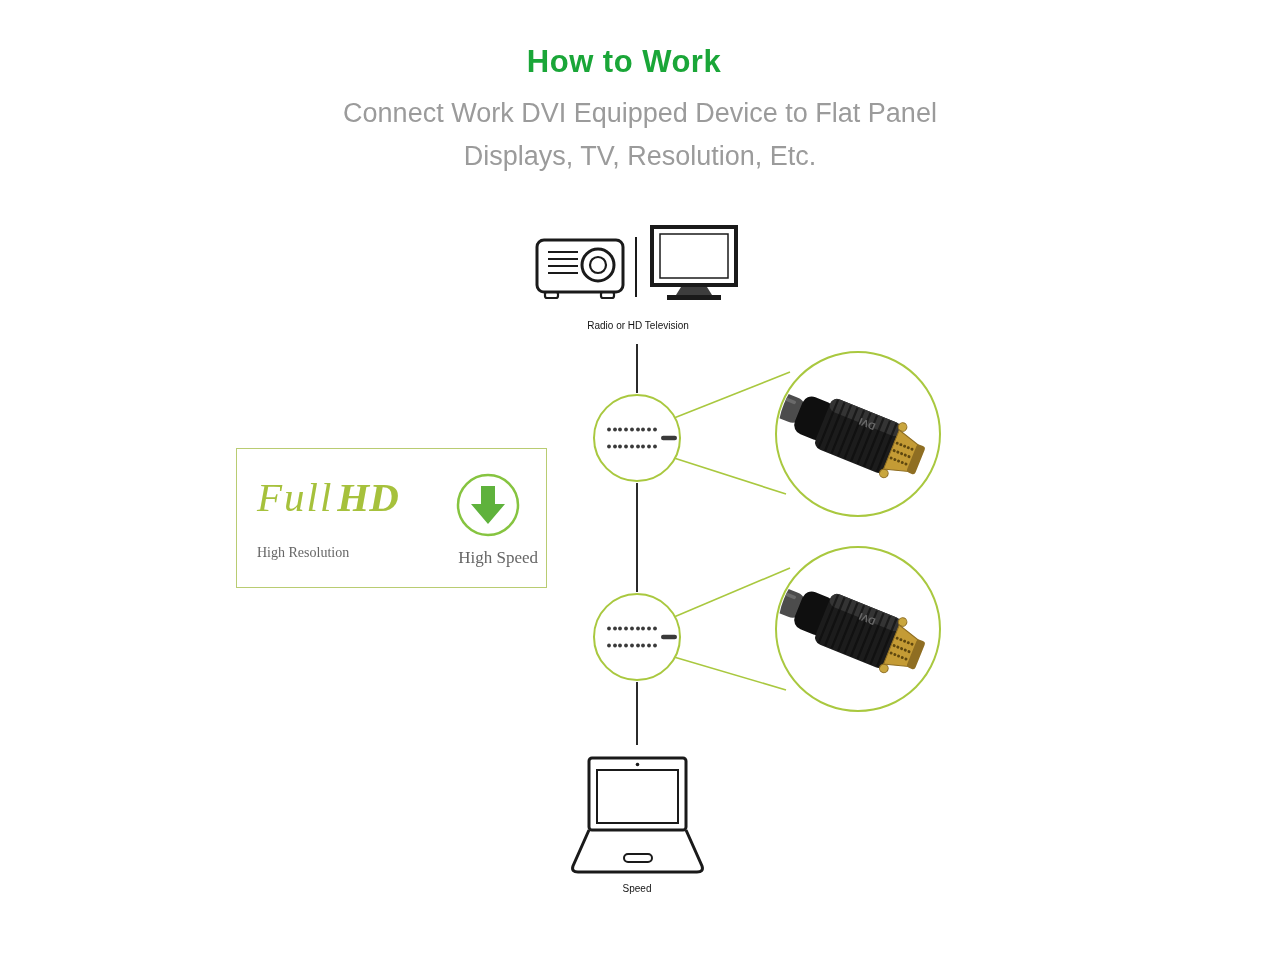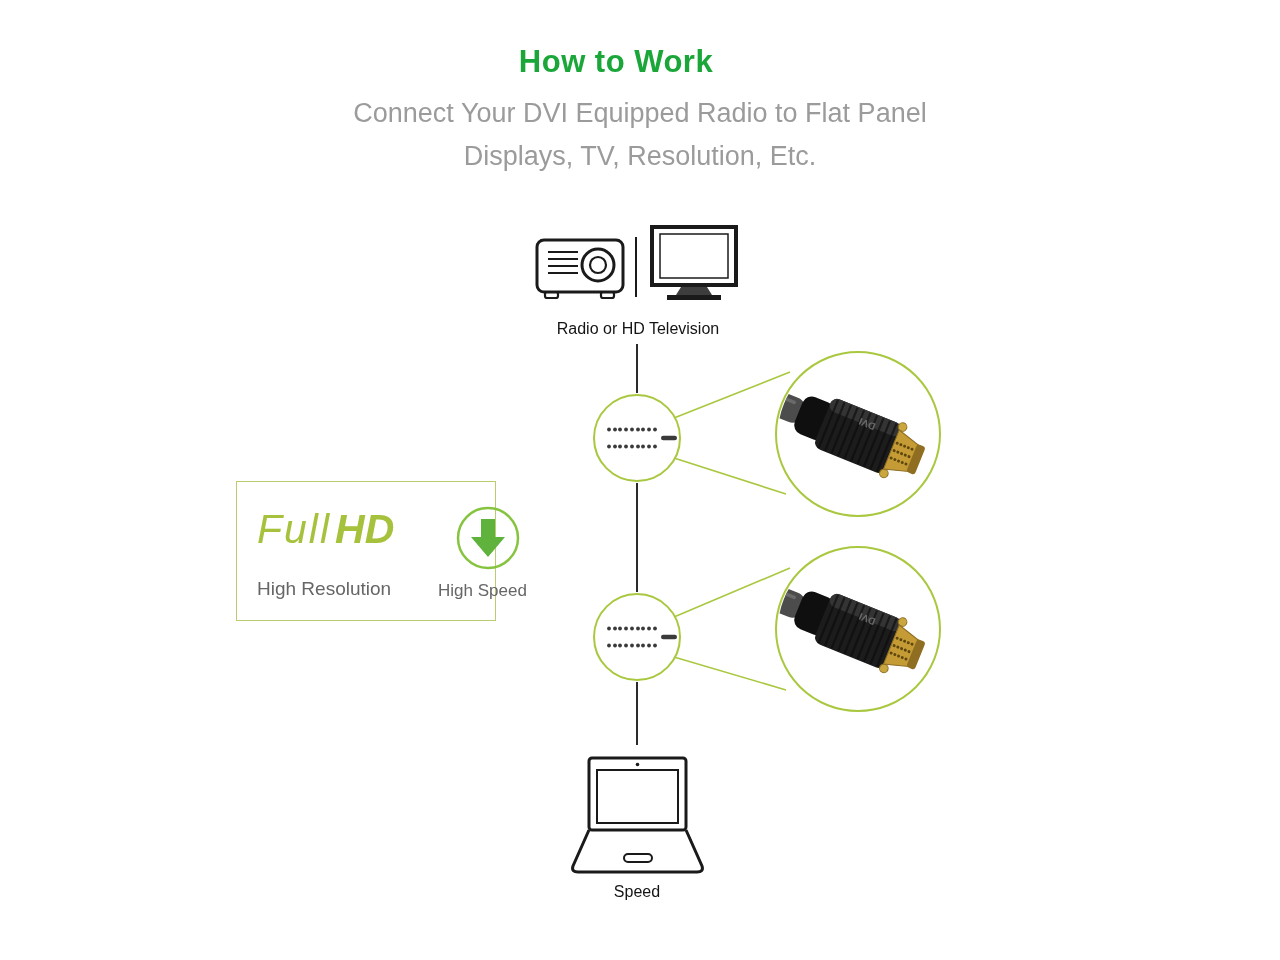--- a/index.html
+++ b/index.html
@@ -2,50 +2,50 @@
 <html><head>
 <meta charset="utf-8">
 <style>
   html,body{margin:0;padding:0;background:#fff;}
   .page{
     position:relative;width:1280px;height:960px;background:#ffffff;overflow:hidden;
     font-family:"Liberation Sans", sans-serif;
   }
   .abs{position:absolute;}
   .page-title{
-    left:0;top:44px;width:1232px;text-align:center;
+    left:8px;top:44px;width:1232px;text-align:center;
     font-size:31px;font-weight:bold;color:#1aa638;letter-spacing:0.5px;
   }
   .subtitle{
     left:0;top:92px;width:1280px;text-align:center;
     font-size:27px;color:#9b9b9b;line-height:43px;font-weight:400;
   }
   .device-label{
-    font-size:16px;color:#141414;text-align:center;
+    font-size:10px;color:#141414;text-align:center;
   }
   .label-top{left:502px;top:320px;width:272px;}
   .label-bottom{left:562px;top:883px;width:150px;}
   .diagram-svg{left:0;top:0;width:1280px;height:960px;}
   .badge{
-    left:236px;top:481px;width:260px;height:140px;
-    border:1px solid #b9cc72;background:#fff;box-sizing:border-box;
+    left:236px;top:448px;width:311px;height:140px;
+    border:1px solid #b9cc72;background:#fff;box-sizing:border-box;font-family:Liberation Serif, serif;
   }
   .badge-logo{
     position:absolute;left:20px;top:24px;
     font-style:italic;font-size:41px;color:#a6c13c;white-space:nowrap;
   }
   .badge-logo .full{font-weight:400;letter-spacing:2px;}
   .badge-logo .hd{font-weight:800;margin-left:4px;}
   .badge-res{
     position:absolute;left:20px;top:96px;
-    font-size:19px;color:#666;
+    font-size:14px;color:#666;
   }
   .badge-arrow{position:absolute;left:216px;top:23px;width:70px;height:70px;}
   .badge-speed{
-    position:absolute;left:201px;top:99px;width:100px;text-align:left;
+    position:absolute;left:201px;top:99px;width:100px;text-align:right;
     font-size:17px;color:#666;
   }
 </style>
 </head>
 <body>
 
 <div class="page">
 
   <svg class="abs diagram-svg" viewBox="0 0 1280 960" xmlns="http://www.w3.org/2000/svg">
     <defs>
@@ -160,21 +160,21 @@
       <rect x="589" y="758" width="97" height="72" rx="3" stroke-width="3"></rect>
       <circle cx="637.5" cy="764.5" r="1.8" fill="#1a1a1a" stroke="none"></circle>
       <rect x="597" y="770" width="81" height="53" stroke-width="2"></rect>
       <path d="M589 830 L573 866 Q571 872 578 872 L697 872 Q704 872 702 866 L686 830" stroke-width="3"></path>
       <rect x="624" y="854" width="28" height="8" rx="4" stroke-width="2"></rect>
     </g>
   </svg>
 
   <div class="abs page-title">How to Work</div>
   <div class="abs subtitle">
-    <div>Connect Your DVI Equipped Radio to Flat Panel</div>
+    <div>Connect Work DVI Equipped Device to Flat Panel</div>
     <div>Displays, TV, Resolution, Etc.</div>
   </div>
 
   <div class="abs device-label label-top">Radio or HD Television</div>
   <div class="abs device-label label-bottom">Speed</div>
 
   <div class="abs badge">
     <div class="badge-logo">
       <span class="full">Full</span><span class="hd">HD</span>
     </div>

